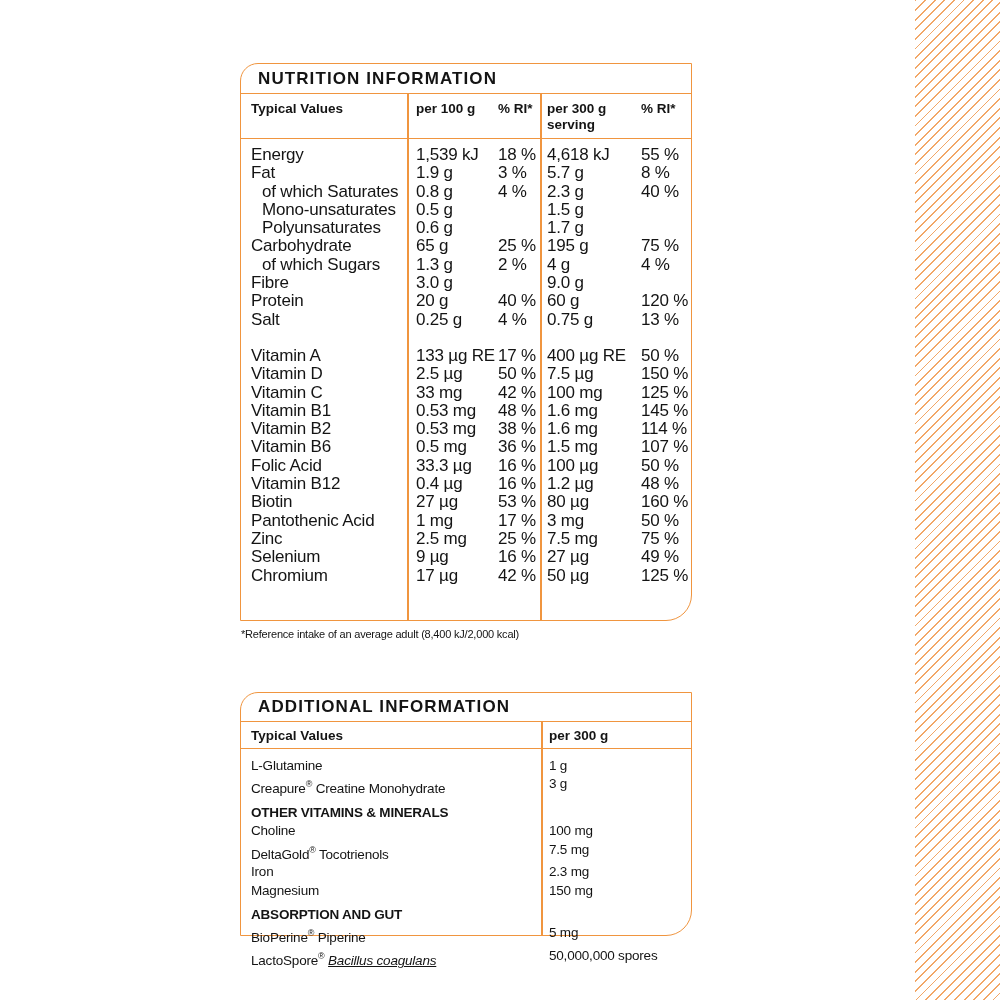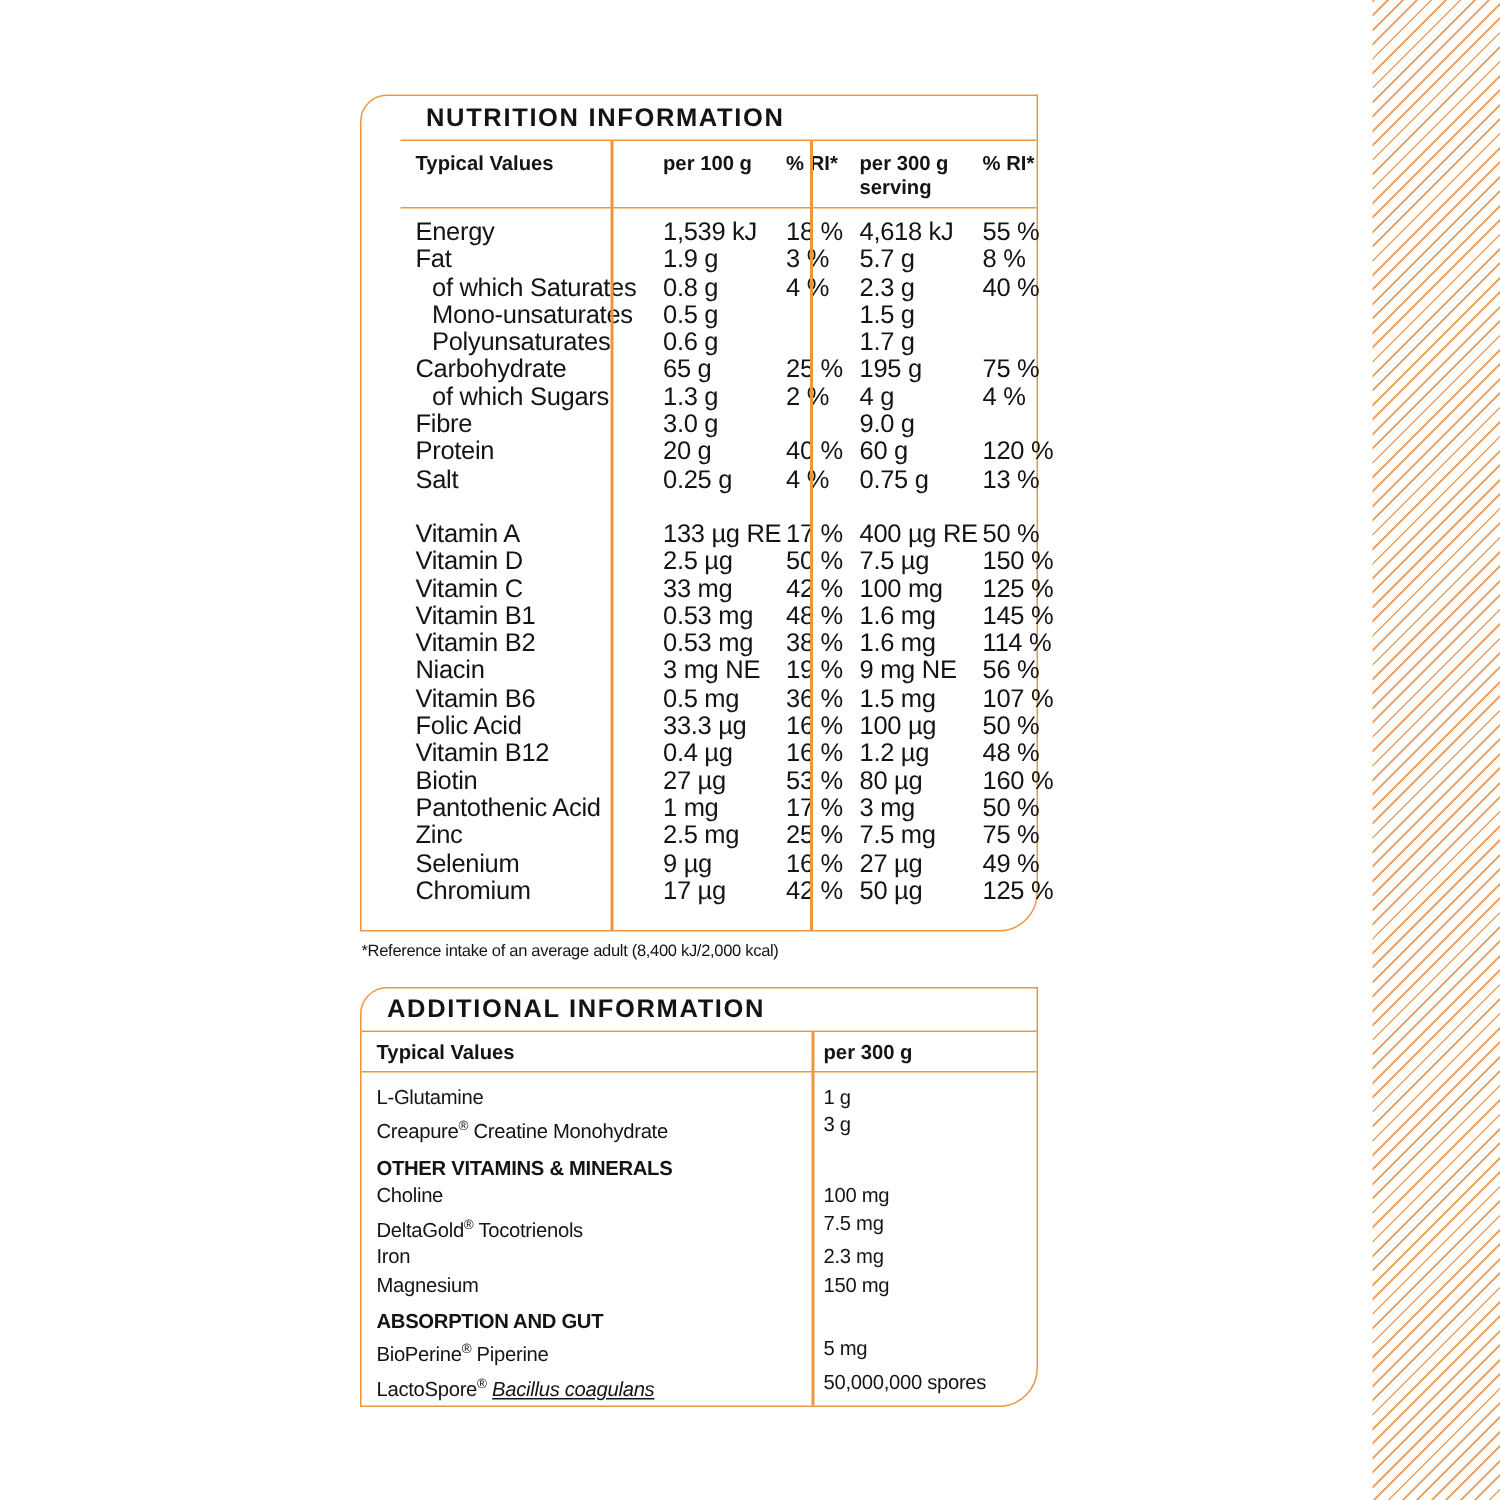--- a/index.html
+++ b/index.html
@@ -20,39 +20,39 @@
 
   
   .tbl{position:absolute;left:240px;width:452px;border:1.5px solid var(--orange);
     border-radius:18px 0 26px 0;background:#fff;}
   .tbl-title{height:30px;display:flex;align-items:center;padding-left:17px;
     border-bottom:1.5px solid var(--orange);
     font-weight:bold;font-size:17px;letter-spacing:1.1px;}
   .vline{position:absolute;width:1.5px;background:var(--orange);bottom:0;}
 
   
-  #nutrition{top:63px;height:558px;padding-left:26px;}
+  #nutrition{top:63px;height:558px;}
   #nutrition .vline{top:30px;}
   #nutrition .vl1{left:166px;}
   #nutrition .vl2{left:299px;}
   .n-hdr{display:grid;grid-template-columns:166px 133px 153px;height:45px;
     border-bottom:1.5px solid var(--orange);font-weight:bold;font-size:13.5px;
     padding-top:7px;line-height:16px;}
   .n-body{padding-top:7px;font-size:17px;line-height:18.3px;letter-spacing:-0.2px;}
   .nrow{display:grid;grid-template-columns:166px 133px 153px;}
   .c-label{padding-left:10px;}
   .c-label.ind{padding-left:21px;}
   .cell2{padding-left:9px;display:grid;grid-template-columns:82px 1fr;}
-  .cell3{padding-left:7px;display:grid;grid-template-columns:82px 1fr;}
+  .cell3{padding-left:7px;display:grid;grid-template-columns:82px 1fr;gap:12px;}
   .spacer{height:18px;}
 
   .footnote{position:absolute;left:241px;top:628px;font-size:11px;letter-spacing:-0.2px;}
 
   
-  #additional{top:658px;height:280px;}
+  #additional{top:692px;height:244px;}
   #additional .vline{top:29px;left:300px;}
   #additional .tbl-title{height:29px;}
   .a-hdr{display:grid;grid-template-columns:300px 1fr;height:27px;
     border-bottom:1.5px solid var(--orange);font-weight:bold;font-size:13.5px;
     align-items:center;}
   .a-body{padding-top:8px;font-size:13.5px;line-height:18.3px;letter-spacing:-0.2px;}
   .arow{display:grid;grid-template-columns:300px 1fr;}
   .a-label{padding-left:10px;}
   .a-val{padding-left:8px;}
   .sec-head{font-weight:bold;margin-top:6px;}
@@ -249,31 +249,20 @@
         <div class="cell2">
             <span>0.53 mg</span>
             <span>38 %</span>
           </div>
         <div class="cell3">
             <span>1.6 mg</span>
             <span>114 %</span>
           </div>
       </div>
       <div class="nrow">
-        <div class="c-label">Niacin</div>
-        <div class="cell2">
-            <span>3 mg NE</span>
-            <span>19 %</span>
-          </div>
-        <div class="cell3">
-            <span>9 mg NE</span>
-            <span>56 %</span>
-          </div>
-      </div>
-      <div class="nrow">
         <div class="c-label">Vitamin B6</div>
         <div class="cell2">
             <span>0.5 mg</span>
             <span>36 %</span>
           </div>
         <div class="cell3">
             <span>1.5 mg</span>
             <span>107 %</span>
           </div>
       </div>

